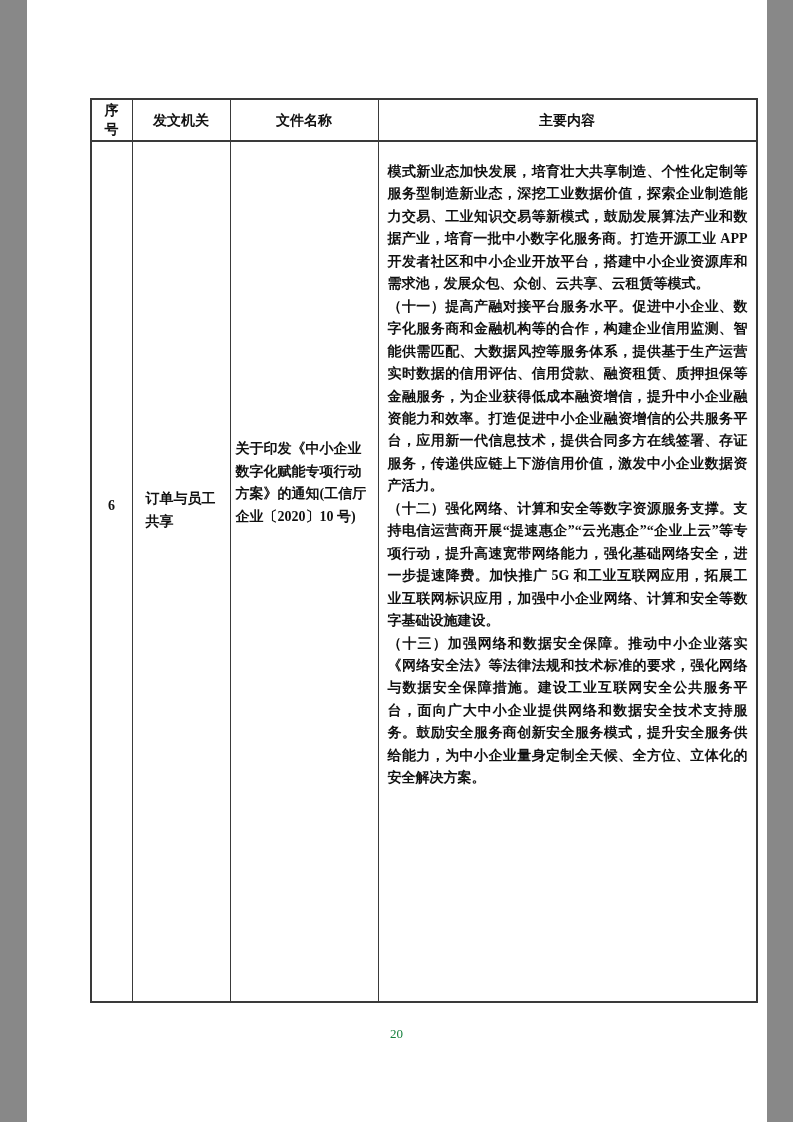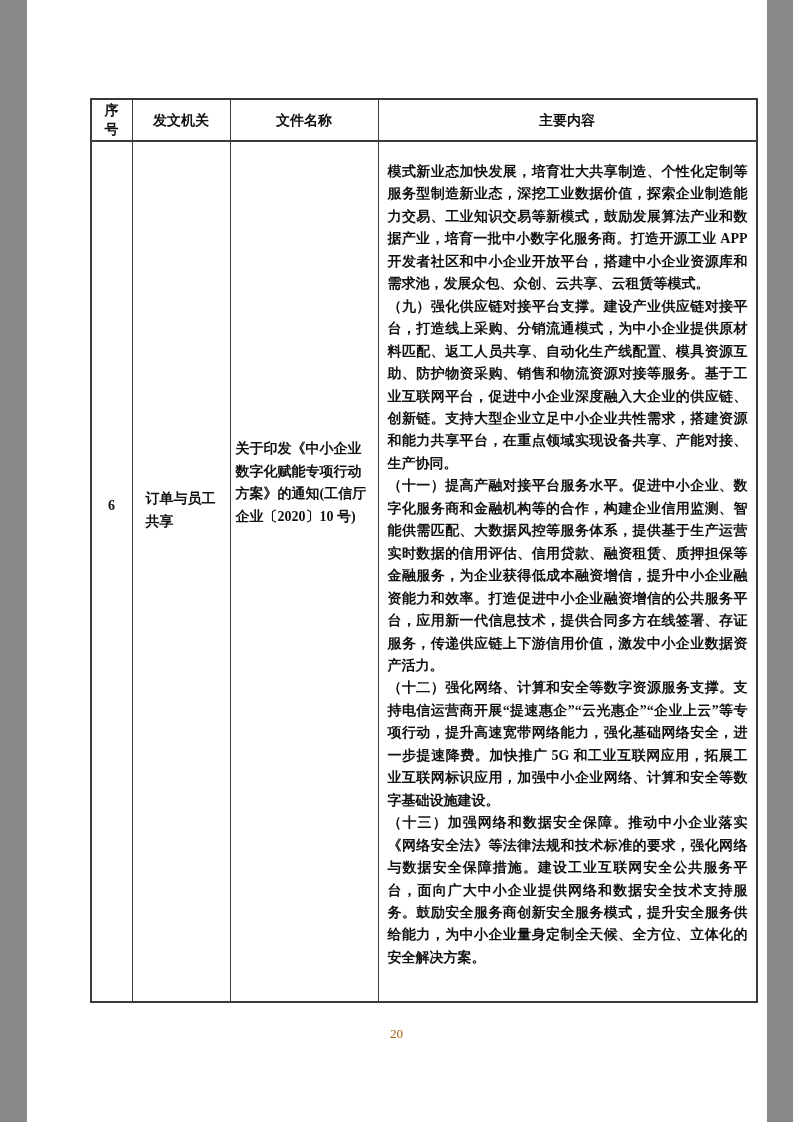--- a/index.html
+++ b/index.html
@@ -91,21 +91,21 @@
     padding: 0;
   }
   .page-number {
     position: absolute;
     left: 0;
     right: 0;
     top: 1026px;
     text-align: center;
     font-size: 13px;
     font-weight: 400;
-    color: #a16207;
+    color: #15803d;
     font-family: "Liberation Serif", serif;
   }
 </style>
 </head>
 <body>
 
 <div class="page">
 
   <div class="doc-table">
 
@@ -115,21 +115,20 @@
       <div class="t-cell hdr-cell col-docname">文件名称</div>
       <div class="t-cell hdr-cell col-content">主要内容</div>
     </div>
 
     <div class="t-row t-body">
       <div class="t-cell body-cell cell-serial-body col-serial">6</div>
       <div class="t-cell body-cell cell-agency-body col-agency">订单与员工共享</div>
       <div class="t-cell body-cell cell-docname-body col-docname">关于印发《中小企业数字化赋能专项行动方案》的通知(工信厅企业〔2020〕10 号)</div>
       <div class="t-cell body-cell cell-content-body col-content">
           <p class="para">模式新业态加快发展，培育壮大共享制造、个性化定制等服务型制造新业态，深挖工业数据价值，探索企业制造能力交易、工业知识交易等新模式，鼓励发展算法产业和数据产业，培育一批中小数字化服务商。打造开源工业 APP 开发者社区和中小企业开放平台，搭建中小企业资源库和需求池，发展众包、众创、云共享、云租赁等模式。</p>
-          <p class="para">（九）强化供应链对接平台支撑。建设产业供应链对接平台，打造线上采购、分销流通模式，为中小企业提供原材料匹配、返工人员共享、自动化生产线配置、模具资源互助、防护物资采购、销售和物流资源对接等服务。基于工业互联网平台，促进中小企业深度融入大企业的供应链、创新链。支持大型企业立足中小企业共性需求，搭建资源和能力共享平台，在重点领域实现设备共享、产能对接、生产协同。</p>
           <p class="para">（十一）提高产融对接平台服务水平。促进中小企业、数字化服务商和金融机构等的合作，构建企业信用监测、智能供需匹配、大数据风控等服务体系，提供基于生产运营实时数据的信用评估、信用贷款、融资租赁、质押担保等金融服务，为企业获得低成本融资增信，提升中小企业融资能力和效率。打造促进中小企业融资增信的公共服务平台，应用新一代信息技术，提供合同多方在线签署、存证服务，传递供应链上下游信用价值，激发中小企业数据资产活力。</p>
           <p class="para">（十二）强化网络、计算和安全等数字资源服务支撑。支持电信运营商开展“提速惠企”“云光惠企”“企业上云”等专项行动，提升高速宽带网络能力，强化基础网络安全，进一步提速降费。加快推广 5G 和工业互联网应用，拓展工业互联网标识应用，加强中小企业网络、计算和安全等数字基础设施建设。</p>
           <p class="para">（十三）加强网络和数据安全保障。推动中小企业落实《网络安全法》等法律法规和技术标准的要求，强化网络与数据安全保障措施。建设工业互联网安全公共服务平台，面向广大中小企业提供网络和数据安全技术支持服务。鼓励安全服务商创新安全服务模式，提升安全服务供给能力，为中小企业量身定制全天候、全方位、立体化的安全解决方案。</p>
         </div>
     </div>
 
   </div>
 
   <div class="page-number">20</div>
 

